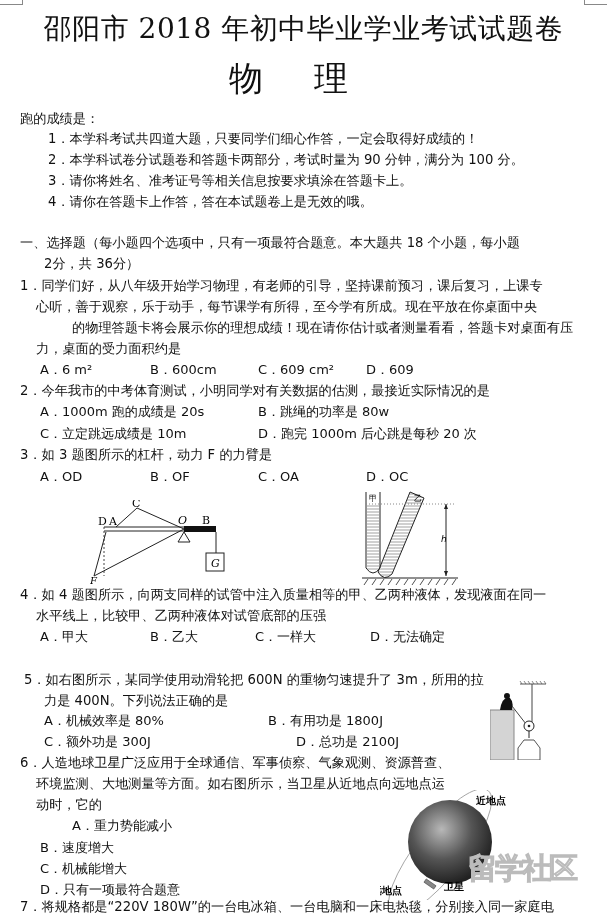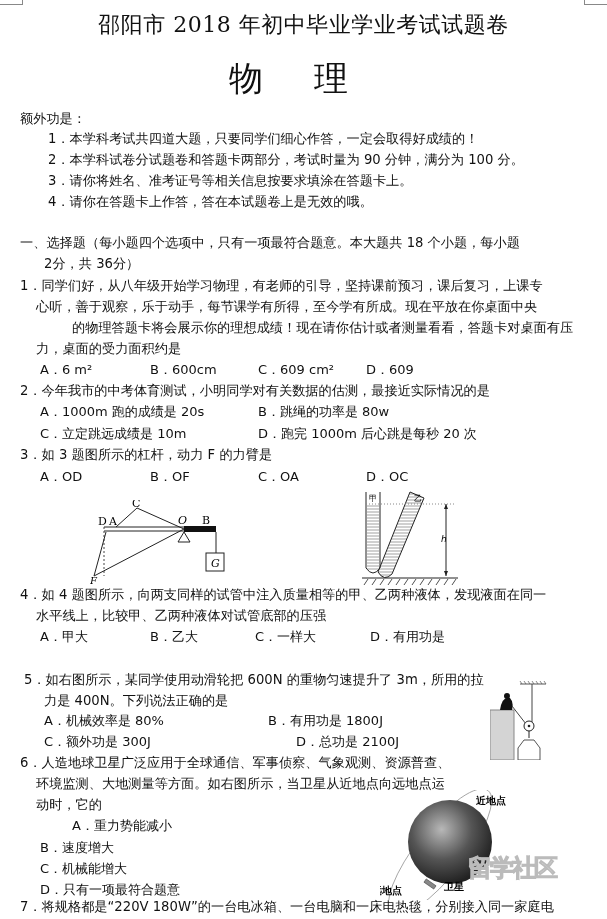--- a/index.html
+++ b/index.html
@@ -1,38 +1,38 @@
 <!DOCTYPE html>
 <html><head>
 <meta charset="utf-8">
 <style>
   html, body { margin:0; padding:0; background:#fff; }
   body { width:607px; height:919px; overflow:hidden; position:relative;
          font-family:"DejaVu Sans","Liberation Sans",sans-serif; color:#111; }
   .abs { position:absolute; white-space:nowrap; }
-  .title { font-family:"DejaVu Serif","Liberation Serif",serif; font-size:22px; left:0; width:607px; text-align:center; top:10px; letter-spacing:0.5px; }
+  .title { font-family:"DejaVu Serif","Liberation Serif",serif; font-size:28px; left:0; width:607px; text-align:center; top:10px; letter-spacing:0.5px; }
   .subject { font-family:"DejaVu Serif","Liberation Serif",serif; font-size:34px; left:0; width:577px; text-align:center; top:56px; word-spacing:40px; }
   .t { font-size:13.2px; line-height:21px; }
   .opt { font-size:13px; }
   .corner { position:absolute; top:0; width:22px; height:4px; border-bottom:1px solid #888; }
   .corner.l { left:0; border-right:1px solid #888; }
   .corner.r { right:0; border-left:1px solid #888; }
   svg { position:absolute; }
   .wm { position:absolute; left:468px; top:848px; width:140px; height:60px; }
 </style>
 </head>
 <body>
 
 <div class="corner l"></div>
 <div class="corner r"></div>
 
 <div class="abs title">邵阳市 2018 年初中毕业学业考试试题卷</div>
 <div class="abs subject">物 理</div>
 
-<div class="abs t" style="left:20px;top:108px;">额外功是：</div>
+<div class="abs t" style="left:20px;top:108px;">跑的成绩是：</div>
 <div class="abs t" style="left:48px;top:128px;">1．本学科考试共四道大题，只要同学们细心作答，一定会取得好成绩的！</div>
 <div class="abs t" style="left:48px;top:149px;">2．本学科试卷分试题卷和答题卡两部分，考试时量为 90 分钟，满分为 100 分。</div>
 <div class="abs t" style="left:48px;top:170px;">3．请你将姓名、准考证号等相关信息按要求填涂在答题卡上。</div>
 <div class="abs t" style="left:48px;top:191px;">4．请你在答题卡上作答，答在本试题卷上是无效的哦。</div>
 
 <div class="abs t" style="left:20px;top:232px;">一、选择题（每小题四个选项中，只有一项最符合题意。本大题共 18 个小题，每小题</div>
 <div class="abs t" style="left:44px;top:253px;">2分，共 36分）</div>
 
 <div class="abs t" style="left:20px;top:275px;">1．同学们好，从八年级开始学习物理，有老师的引导，坚持课前预习，课后复习，上课专</div>
 <div class="abs t" style="left:36px;top:296px;">心听，善于观察，乐于动手，每节课学有所得，至今学有所成。现在平放在你桌面中央</div>
@@ -98,21 +98,21 @@
     <line x1="0" y1="88" x2="96" y2="88" stroke="#222"></line>
     <path d="M2 95 L6 89 M10 95 L14 89 M18 95 L22 89 M26 95 L30 89 M34 95 L38 89 M42 95 L46 89 M50 95 L54 89 M58 95 L62 89 M66 95 L70 89 M74 95 L78 89 M82 95 L86 89 M90 95 L94 89" stroke="#222" stroke-width="0.8"></path>
   </svg>
 </div>
 
 <div class="abs t" style="left:20px;top:584px;">4．如 4 题图所示，向两支同样的试管中注入质量相等的甲、乙两种液体，发现液面在同一</div>
 <div class="abs t" style="left:36px;top:605px;">水平线上，比较甲、乙两种液体对试管底部的压强</div>
 <div class="abs opt" style="left:40px;top:628px;">A．甲大</div>
 <div class="abs opt" style="left:150px;top:628px;">B．乙大</div>
 <div class="abs opt" style="left:255px;top:628px;">C．一样大</div>
-<div class="abs opt" style="left:370px;top:628px;">D．有用功是</div>
+<div class="abs opt" style="left:370px;top:628px;">D．无法确定</div>
 
 <div class="abs t" style="left:24px;top:669px;">5．如右图所示，某同学使用动滑轮把 600N 的重物匀速提升了 3m，所用的拉</div>
 <div class="abs t" style="left:44px;top:690px;">力是 400N。下列说法正确的是</div>
 <div class="abs opt" style="left:44px;top:712px;text-align:center;">A．机械效率是 80%</div>
 <div class="abs opt" style="left:268px;top:712px;">B．有用功是 1800J</div>
 <div class="abs opt" style="left:44px;top:733px;">C．额外功是 300J</div>
 <div class="abs opt" style="left:296px;top:733px;">D．总功是 2100J</div>
 
 <div style="position:absolute;left:490px;top:680px;width:80px;height:80px;">
   <svg width="80" height="80" viewBox="0 0 80 80">
@@ -152,16 +152,16 @@
     <text x="96" y="14" font-size="10" font-weight="bold" font-family="DejaVu Serif, serif">近地点</text>
     <text x="-8" y="104" font-size="10" font-weight="bold" font-family="DejaVu Serif, serif">远地点</text>
     <g transform="translate(50 94) rotate(35)">
       <rect x="-6" y="-2" width="12" height="4" fill="#888" stroke="#333" stroke-width="0.5"></rect>
     </g>
     <text x="64" y="100" font-size="10" font-weight="bold" font-family="DejaVu Serif, serif">卫星</text>
   </svg>
 </div>
 
 <div class="wm">
-  <div style="font-size:24px;font-weight:bold;color:rgba(255,255,255,0.85);-webkit-text-stroke:1px #bbb;letter-spacing:-2px;line-height:40px;">留学社区</div>
+  <div style="font-size:29px;font-weight:bold;color:rgba(255,255,255,0.85);-webkit-text-stroke:1px #bbb;letter-spacing:-2px;line-height:40px;">留学社区</div>
 </div>
 
 <div class="abs t" style="left:20px;top:896px;">7．将规格都是“220V 180W”的一台电冰箱、一台电脑和一床电热毯，分别接入同一家庭电</div>
 
 </body></html>

